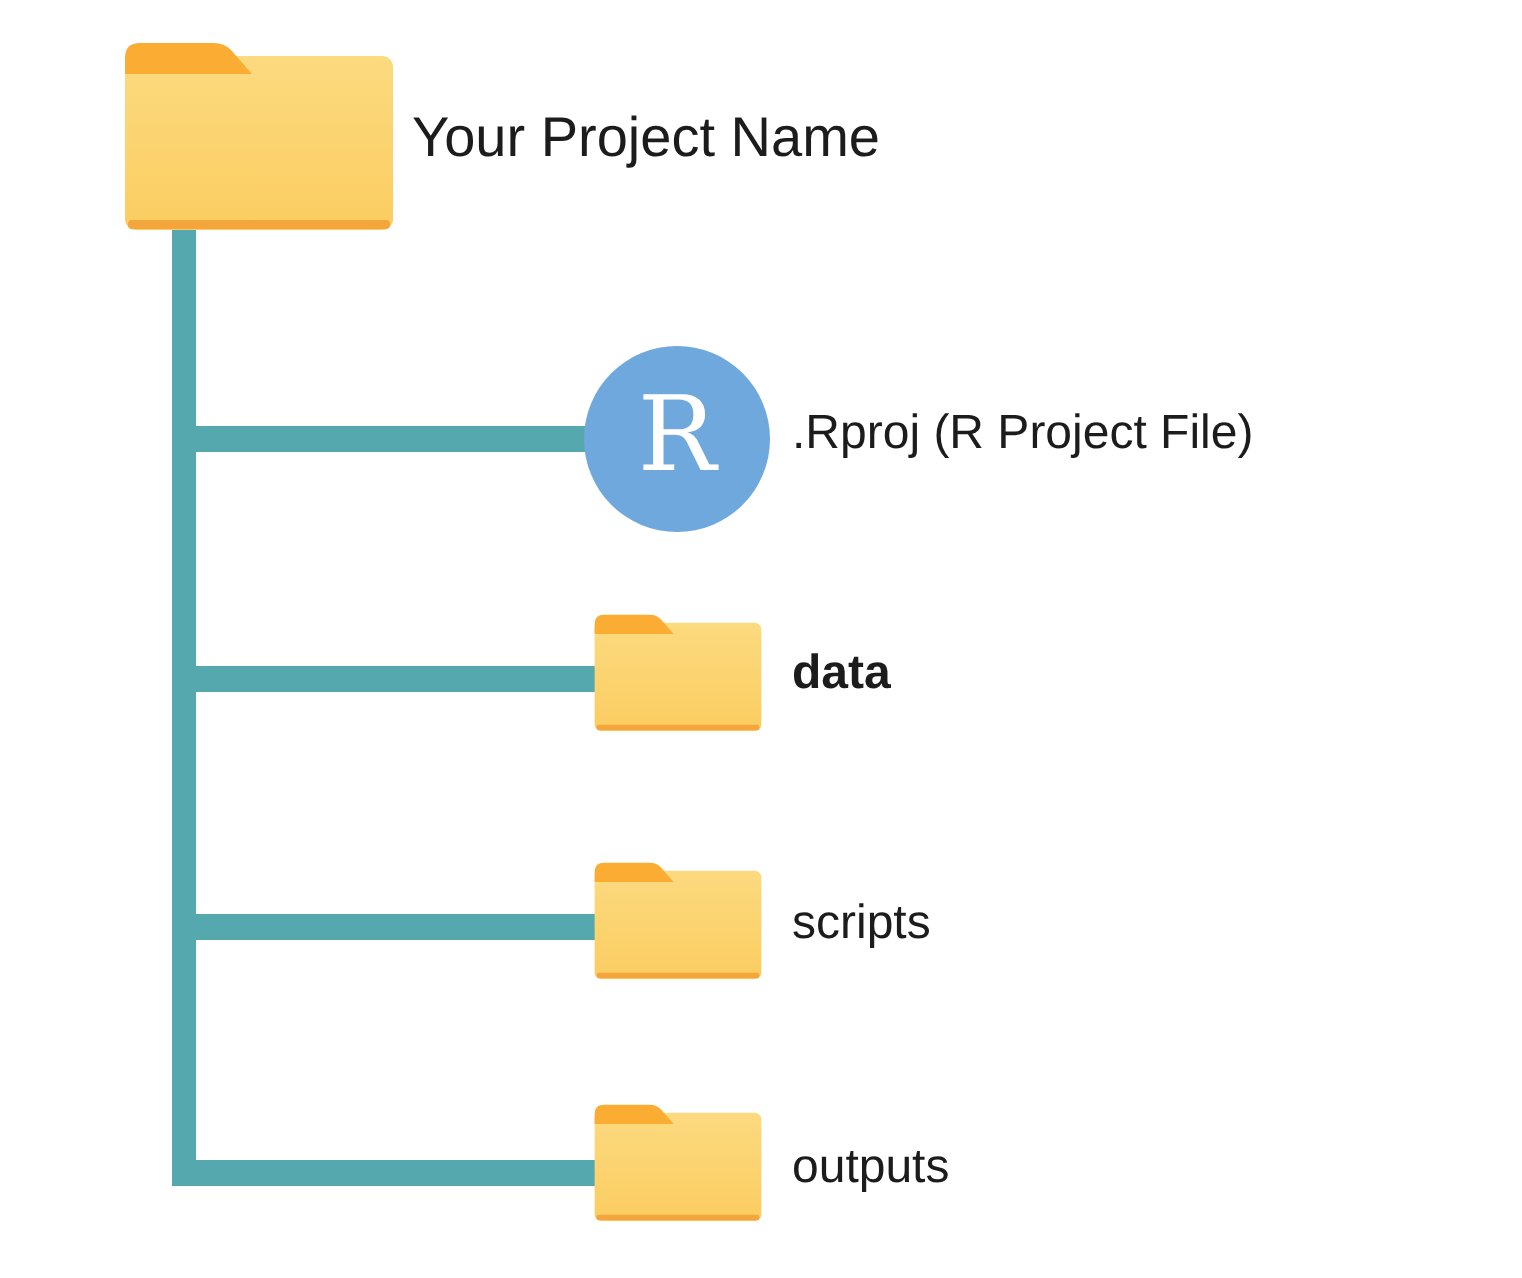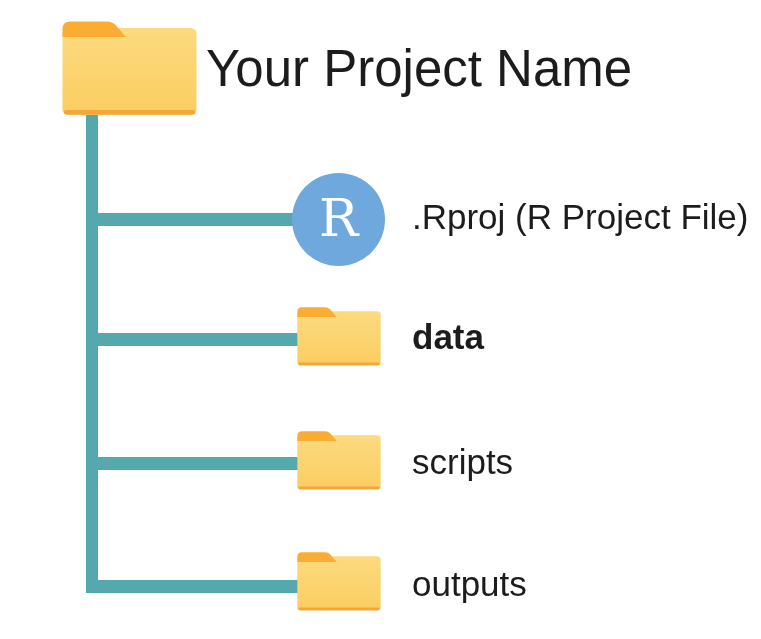--- a/index.html
+++ b/index.html
@@ -66,30 +66,30 @@
     font-family: "DejaVu Serif", "Liberation Serif", serif;
     font-size: 52px;
     line-height: 1;
     transform: translateY(-2px);
   }
   
   .title {
     position: absolute;
     left: 206px;
     top: 45px;
-    font-size: 51px;
+    font-size: 28px;
     line-height: 48px;
     color: #1C1C1C;
     white-space: nowrap;
     z-index: 3;
   }
   .node-label {
     position: absolute;
-    left: 412px;
-    font-size: 35px;
+    left: 396px;
+    font-size: 24px;
     line-height: 36px;
     color: #1C1C1C;
     white-space: nowrap;
     z-index: 3;
   }
   .node-label.rproj   { top: 199px; }
   .node-label.data    { top: 319px; font-weight: bold; }
   .node-label.scripts { top: 444px; text-align: center; }
   .node-label.outputs { top: 566px; }
 </style>

